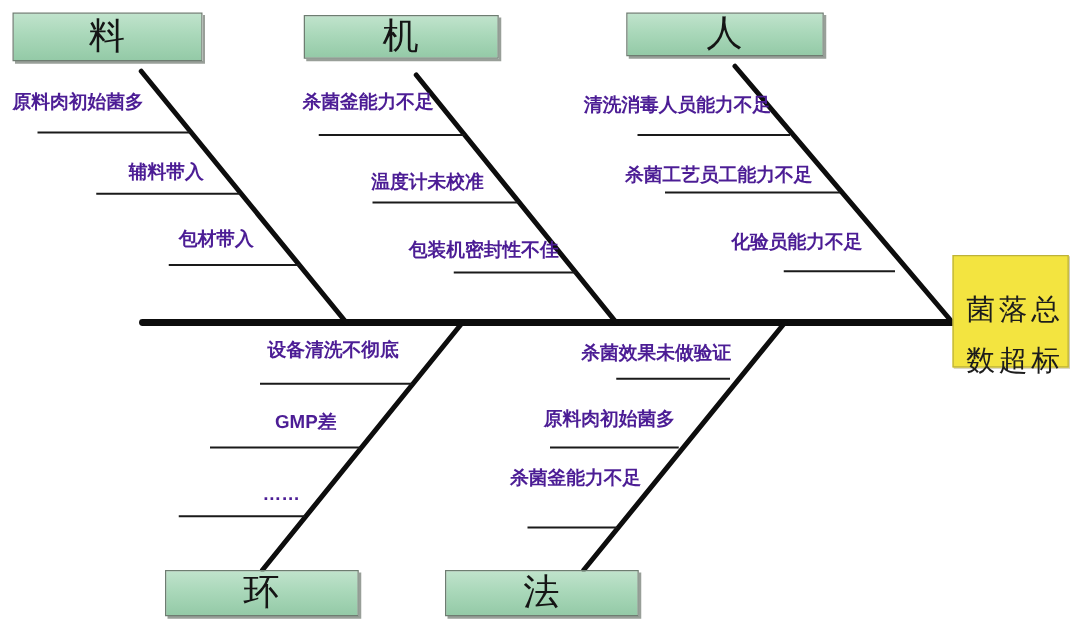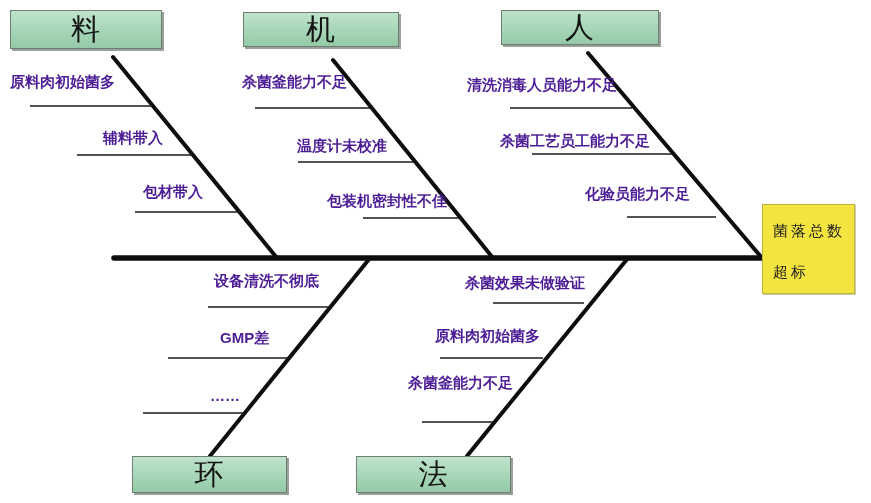--- a/index.html
+++ b/index.html
@@ -35,25 +35,25 @@
 
   
   .effectbox {
     position: absolute;
     left: 762px; top: 204px;
     width: 93px; height: 90px;
     background: #f3e440;
     border: 1px solid #bdb23a;
     box-shadow: 1px 1px 0 rgba(120,110,40,0.35);
     color: #1c1c1c;
-    font-size: 15px;
+    font-size: 23px;
     line-height: 41px;
     letter-spacing: 3px;
     box-sizing: border-box;
-    padding: 5px 0 0 10px;
+    padding: 22px 0 0 10px;
     word-break: break-all;
   }
 
   
   .cause {
     position: absolute;
     color: #4c1d95;
     font-weight: bold;
     font-size: 15px;
     white-space: nowrap;

